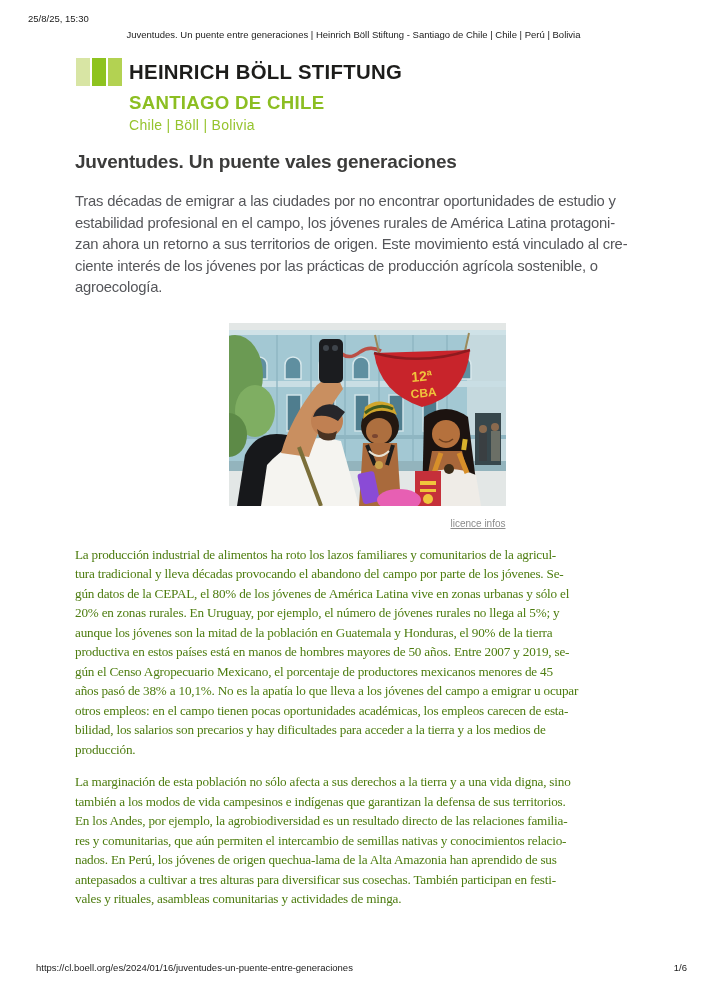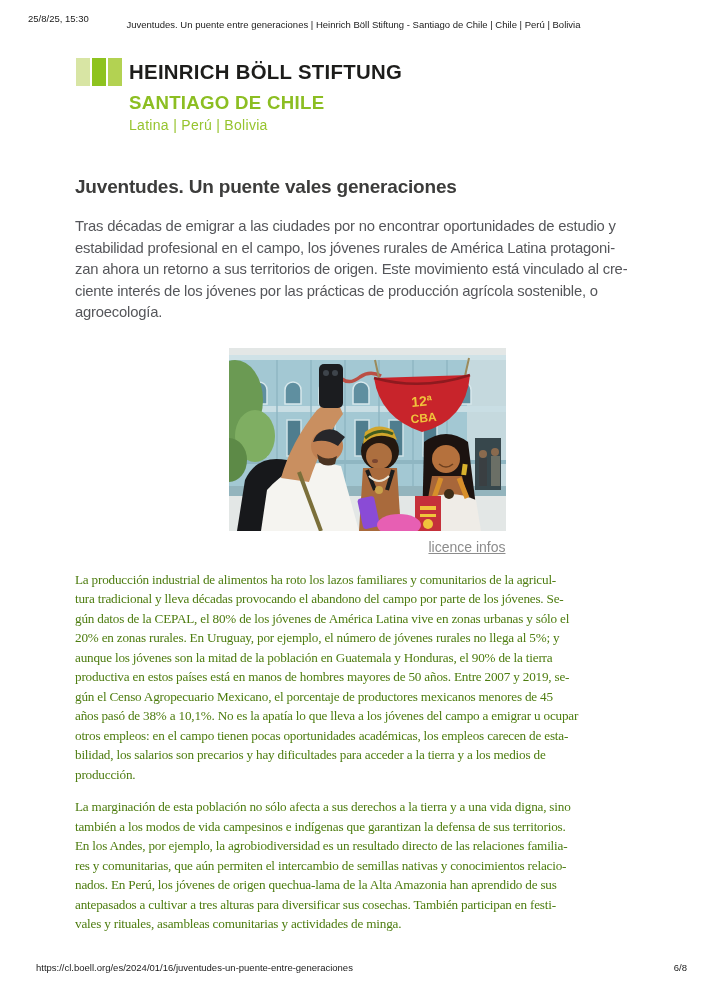--- a/index.html
+++ b/index.html
@@ -8,44 +8,44 @@
     position:relative;
     width:707px;height:1000px;
     background:#ffffff;
     overflow:hidden;
     font-family:"Liberation Sans","DejaVu Sans",sans-serif;
     color:#2b2a28;
   }
   
   .print-header{position:absolute;top:13px;left:0;width:707px;height:14px;font-size:9.5px;color:#1b1b1b;}
   .print-header .datetime{position:absolute;left:28px;top:0;}
-  .print-header .doc-title{position:absolute;left:0;width:707px;text-align:center;top:6px;}
+  .print-header .doc-title{position:absolute;left:0;width:707px;text-align:center;top:16px;}
   .print-footer{position:absolute;top:962px;left:8px;width:707px;height:14px;font-size:9.5px;color:#1b1b1b;}
   .print-footer .url{position:absolute;left:28px;top:0;}
   .print-footer .pagenum{position:absolute;right:28px;top:0;}
 
   
   .content{position:absolute;left:75px;top:58px;width:584px;}
 
   
-  .logo{position:relative;height:78px;margin-bottom:40px;}
+  .logo{position:relative;height:78px;margin-bottom:15px;}
   .logo-squares{position:absolute;left:1px;top:0;display:flex;gap:2px;}
   .logo-squares span{display:block;width:14px;height:28px;}
   .logo-text{margin-left:54px;}
   .logo-org{font-size:21px;font-weight:bold;letter-spacing:.3px;color:#1d1d1b;line-height:28px;transform:scaleX(.97);transform-origin:left;}
   .logo-office{font-size:19px;font-weight:bold;letter-spacing:.3px;color:#8cbe22;line-height:1;margin-top:7px;transform:scaleX(.98);transform-origin:left;}
   .logo-countries{font-size:14px;color:#96c42e;margin-top:5px;letter-spacing:.3px;}
 
   
   h1.article-title{font-size:19px;font-weight:bold;color:#3c3c3b;margin:0 0 18px 0;letter-spacing:-.2px;}
   .lede{color:#55565a;font-size:14.8px;line-height:21.5px;letter-spacing:-.2px;white-space:pre;margin:0 0 24px 0;}
   .figure{width:277px;margin:0 auto 14px auto;}
   .photo{width:277px;height:183px;display:block;}
   .licence-row{text-align:right;margin-top:7px;}
-  .licence-link{font-size:14px;color:#8c8c8c;text-decoration:underline;cursor:pointer;}
+  .licence-link{font-size:10px;color:#8c8c8c;text-decoration:underline;cursor:pointer;}
   .body-par{font-family:"Liberation Serif","DejaVu Serif",serif;font-size:13.2px;line-height:19.5px;color:#4d7c0f;letter-spacing:-.2px;white-space:pre;margin:0 0 13px 0;}
 </style>
 </head>
 <body>
 
 <div id="page">
 
   <div class="print-header">
     <span class="datetime">25/8/25, 15:30</span>
     <span class="doc-title">Juventudes. Un puente entre generaciones | Heinrich Böll Stiftung - Santiago de Chile | Chile | Perú | Bolivia</span>
@@ -55,21 +55,21 @@
 
     <div class="logo">
       <div class="logo-squares">
         <span style="background:#d8e5a4;"></span>
         <span style="background:#8ec31f;"></span>
         <span style="background:#b3d252;"></span>
       </div>
       <div class="logo-text">
         <div class="logo-org">HEINRICH BÖLL STIFTUNG</div>
         <div class="logo-office">SANTIAGO DE CHILE</div>
-        <div class="logo-countries">Latina | Perú | Bolivia</div>
+        <div class="logo-countries">Chile | Böll | Bolivia</div>
       </div>
     </div>
 
     <h1 class="article-title">Juventudes. Un puente vales generaciones</h1>
 
     <p class="lede">Tras décadas de emigrar a las ciudades por no encontrar oportunidades de estudio y
 estabilidad profesional en el campo, los jóvenes rurales de América Latina protagoni-
 zan ahora un retorno a sus territorios de origen. Este movimiento está vinculado al cre-
 ciente interés de los jóvenes por las prácticas de producción agrícola sostenible, o
 agroecología.</p>
@@ -208,16 +208,16 @@
 En los Andes, por ejemplo, la agrobiodiversidad es un resultado directo de las relaciones familia-
 res y comunitarias, que aún permiten el intercambio de semillas nativas y conocimientos relacio-
 nados. En Perú, los jóvenes de origen quechua-lama de la Alta Amazonia han aprendido de sus
 antepasados a cultivar a tres alturas para diversificar sus cosechas. También participan en festi-
 vales y rituales, asambleas comunitarias y actividades de minga.</p>
 
   </div>
 
   <div class="print-footer">
     <span class="url">https://cl.boell.org/es/2024/01/16/juventudes-un-puente-entre-generaciones</span>
-    <span class="pagenum">6/8</span>
+    <span class="pagenum">1/6</span>
   </div>
 
 </div>
 
 </body></html>

